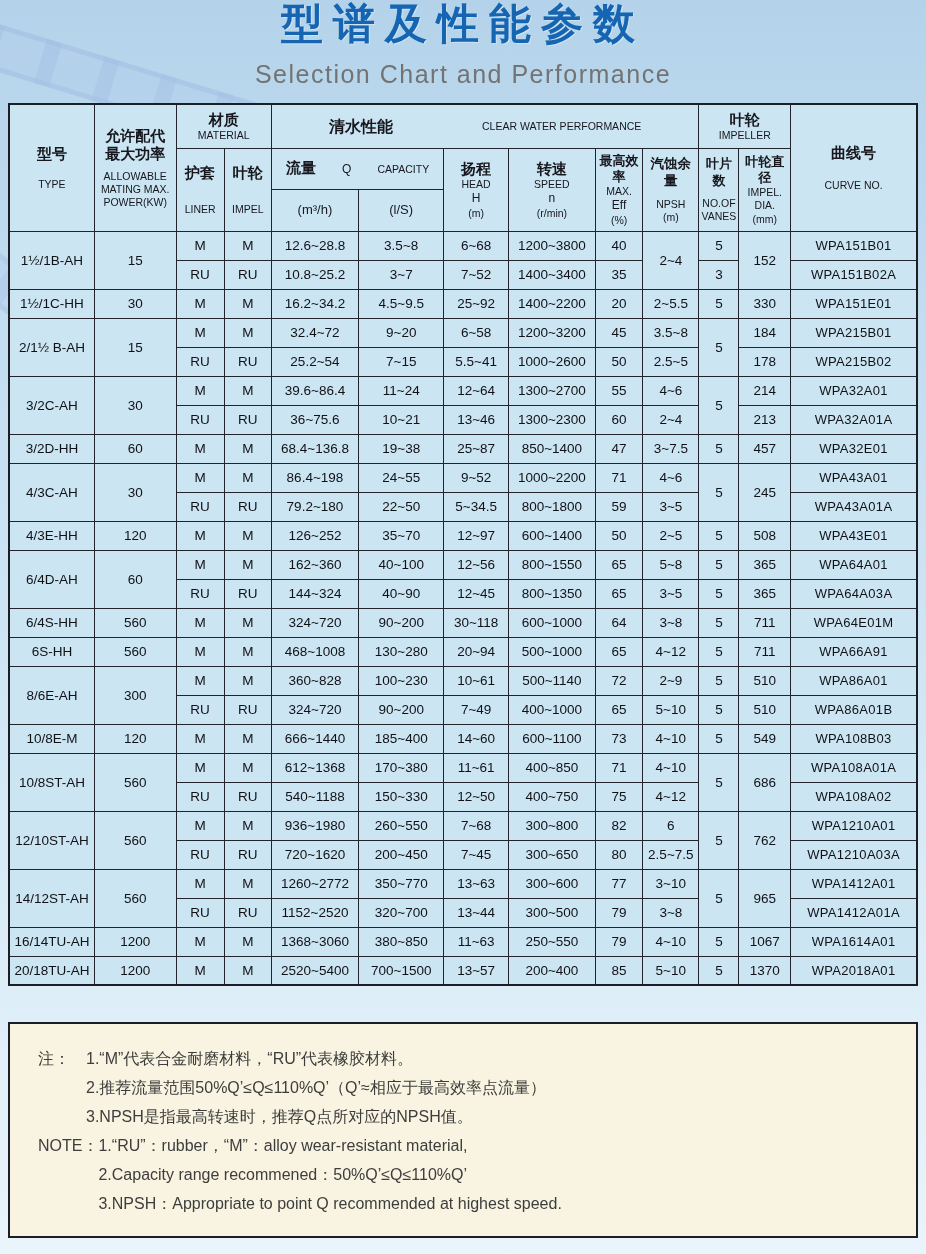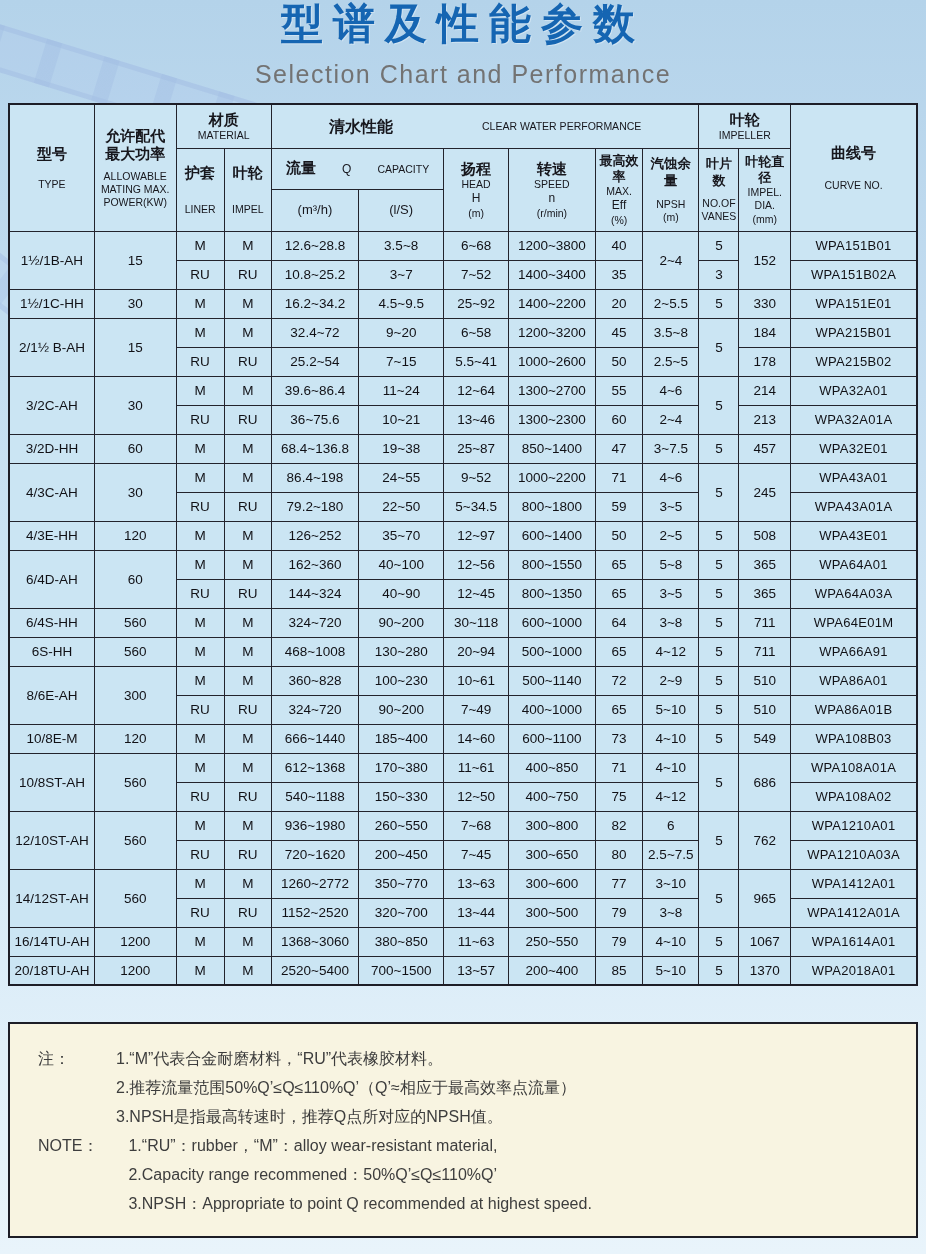--- a/index.html
+++ b/index.html
@@ -63,21 +63,21 @@
     border: 2px solid #1d1d26;
     padding: 20px 14px 18px 14px;
     color: #3d3d3d;
     min-height: 176px;
   }
   .note-block { display: flex; align-items: flex-start; }
   .note-label {
     flex: 0 0 62px; padding-left: 14px;
     font-size: 16px; line-height: 29px; white-space: nowrap;
   }
-  .note-lines { flex: 1; margin-left: 30px; }
+  .note-lines { flex: 1; }
   .note-line { font-size: 16px; line-height: 29px; }
 </style>
 </head>
 <body>
 
 <div class="film-strip strip-a"></div>
 <div class="film-strip strip-b"></div>
 
 <div class="page-header">
   <div class="title-cn">型谱及性能参数</div>

